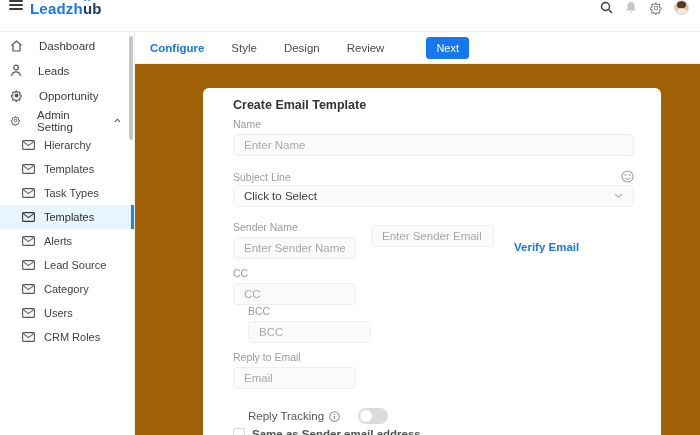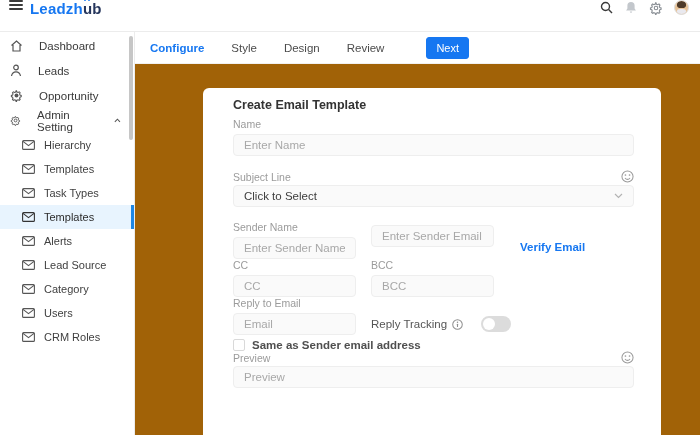--- a/index.html
+++ b/index.html
@@ -55,28 +55,28 @@
           border-radius:6px 6px 0 0; padding:0 27px 0 30px; }
   .card-title { margin-top:10px; font-size:12.5px; font-weight:bold; color:#333; }
   .f-label { font-size:10.5px; color:#9b9b9b; }
   .label-row { display:flex; align-items:center; justify-content:space-between; }
   .inp { display:block; width:100%; height:22px; background:#fafafa; border:1px solid #eeeeee; border-radius:4px;
          padding:0 10px; font-size:11.5px; font-family:inherit; color:#3d3d3d; }
   .inp::placeholder { color:#a8a8a8; opacity:1; }
   .mt-name-label { margin-top:6px; }
   .mt-input { margin-top:4px; }
   .mt-section { margin-top:14px; }
-  .mt-row { margin-top:0; }
+  .mt-row { margin-top:8px;flex-direction:column; }
   .select-box { margin-top:2px; height:22px; background:#fafafa; border:1px solid #eeeeee; border-radius:4px;
                 display:flex; align-items:center; padding:0 10px; font-size:11.5px; color:#3d3d3d; cursor:pointer; }
   .select-box .chev-d { margin-left:auto; }
   .two-col { display:flex; align-items:flex-start; }
   .col { width:123px; }
   .col + .col { margin-left:15px; }
-  .verify { margin-left:26px; font-size:11.5px; font-weight:bold; color:#1677f1; cursor:pointer;
+  .verify { margin-left:20px; font-size:11.5px; font-weight:bold; color:#1677f1; cursor:pointer;
             align-self:center; margin-top:14px; }
   .track-wrap { display:flex; align-items:center; margin-left:15px; margin-top:19px;text-align:center; }
   .track-label { font-size:11.5px; color:#555; }
   .track-info { margin-left:5px; display:flex; cursor:pointer; }
   .toggle { margin-left:18px; width:30px; height:16px; border-radius:8px; background:#dcdcdc; position:relative;
             cursor:pointer; }
   .toggle .knob { position:absolute; top:2px; left:2px; width:12px; height:12px; border-radius:50%; background:#fff; }
   .check-row { display:flex; align-items:flex-start; margin-top:4px; }
   .checkbox { width:12px; height:12px; border:1px solid #d9d9d9; border-radius:2px; background:#fff; cursor:pointer; }
   .check-label { margin-left:7px; font-size:11.5px; font-weight:600; color:#4f4f4f; }

